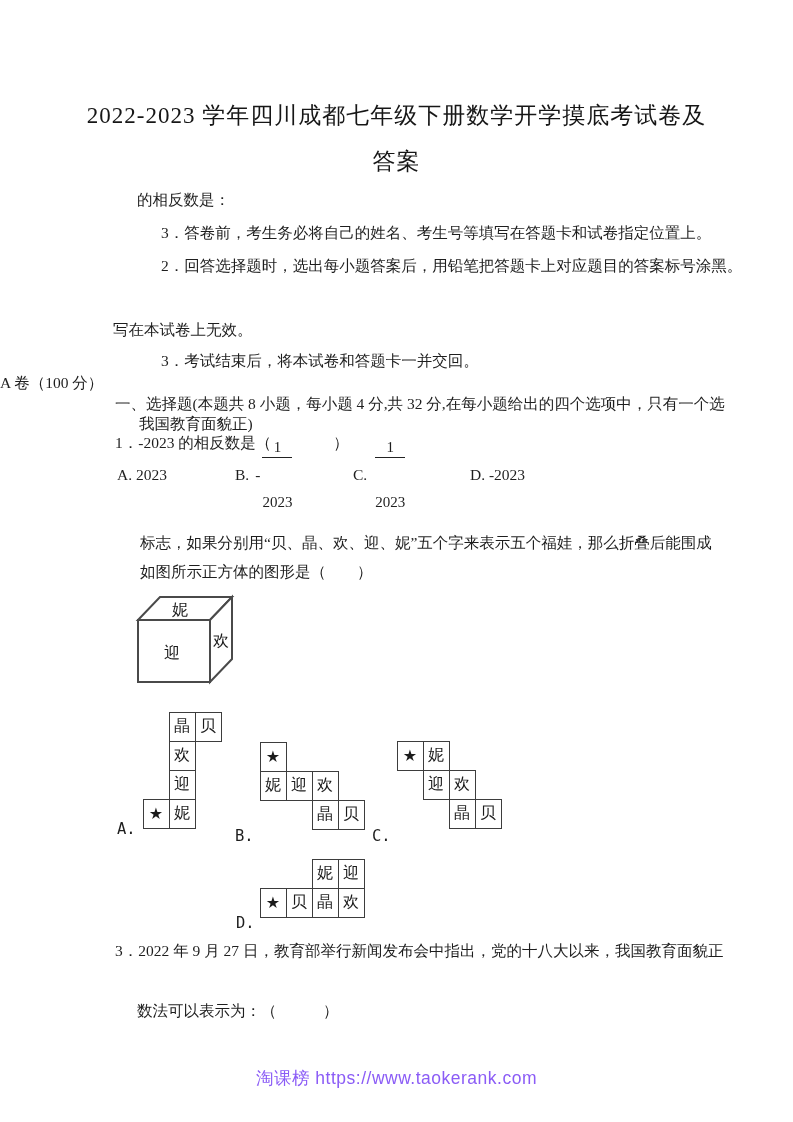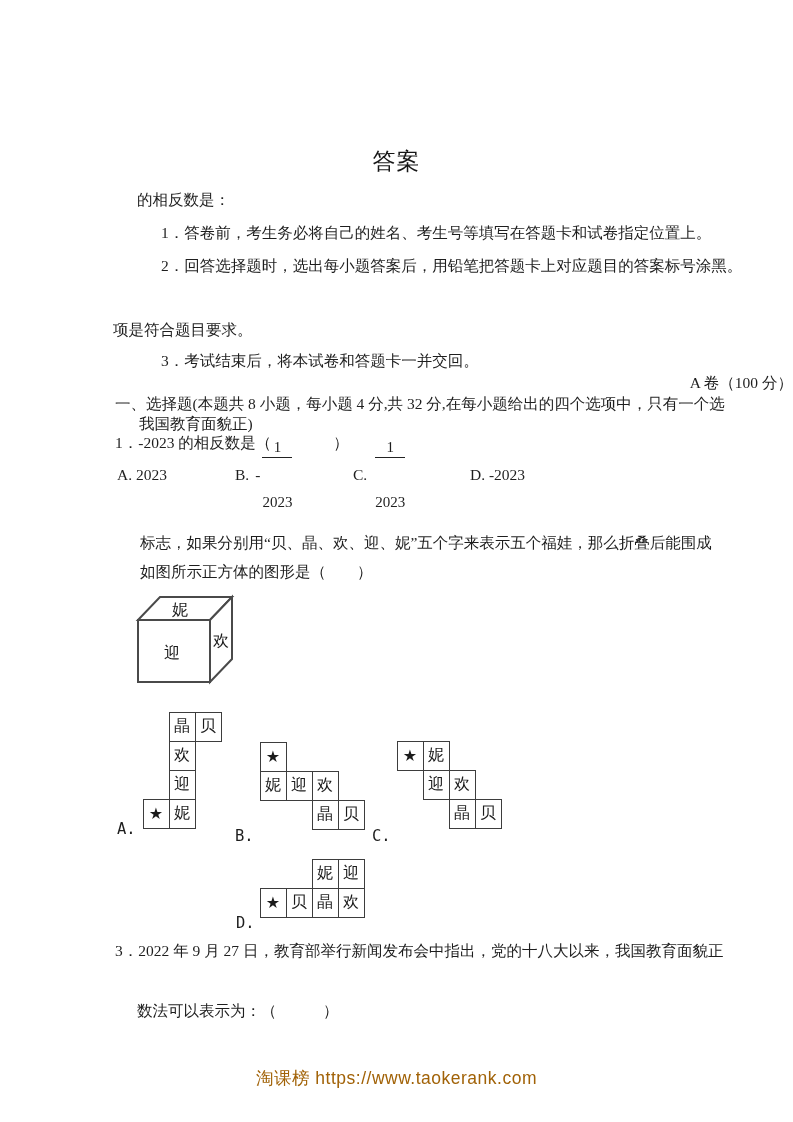--- a/index.html
+++ b/index.html
@@ -26,21 +26,21 @@
     width: 100%;
     text-align: center;
     font-size: 23px;
     letter-spacing: 1px;
     color: #161616;
     white-space: pre;
   }
   .centered {
     left: 0;
     width: 100%;
-    text-align: right;
+    text-align: left;
     white-space: pre;
   }
   
   .option {
     position: absolute;
     top: 453px;
     height: 44px;
     display: flex;
     align-items: center;
     font-size: 15.5px;
@@ -82,35 +82,36 @@
     font-family: "DejaVu Sans Mono", monospace;
   }
   .footer {
     position: absolute;
     top: 1066px;
     left: 0;
     width: 100%;
     text-align: center;
     font-family: "Liberation Sans", "DejaVu Sans", sans-serif;
     font-size: 17.5px;
-    color: #a16207;
+    color: #8b5cf6;
     letter-spacing: 0.5px;
   }
 </style>
 </head>
 <body>
 
 <div class="page">
 
+  <div class="title-line" style="top:100px">2022-2023 学年四川成都七年级下册数学开学摸底考试卷及</div>
   <div class="title-line" style="top:146px">答案</div>
 
   <div class="line" style="left:137px; top:190px">的相反数是：</div>
-  <div class="line" style="left:161px; top:223px">1．答卷前，考生务必将自己的姓名、考生号等填写在答题卡和试卷指定位置上。</div>
+  <div class="line" style="left:161px; top:223px">3．答卷前，考生务必将自己的姓名、考生号等填写在答题卡和试卷指定位置上。</div>
   <div class="line" style="left:161px; top:256px">2．回答选择题时，选出每小题答案后，用铅笔把答题卡上对应题目的答案标号涂黑。</div>
-  <div class="line" style="left:113px; top:320px">项是符合题目要求。</div>
+  <div class="line" style="left:113px; top:320px">写在本试卷上无效。</div>
   <div class="line" style="left:161px; top:351px">3．考试结束后，将本试卷和答题卡一并交回。</div>
 
   <div class="line centered" style="top:373px">A 卷（100 分）</div>
   <div class="line" style="left:115px; top:394px">一、选择题(本题共 8 小题，每小题 4 分,共 32 分,在每小题给出的四个选项中，只有一个选</div>
   <div class="line" style="left:139px; top:414px">我国教育面貌正)</div>
 
   <div class="line" style="left:115px; top:433px">1．-2023 的相反数是（　　　　）</div>
 
   <div class="option" style="left:117px">
     <span>A.</span><span> </span>

